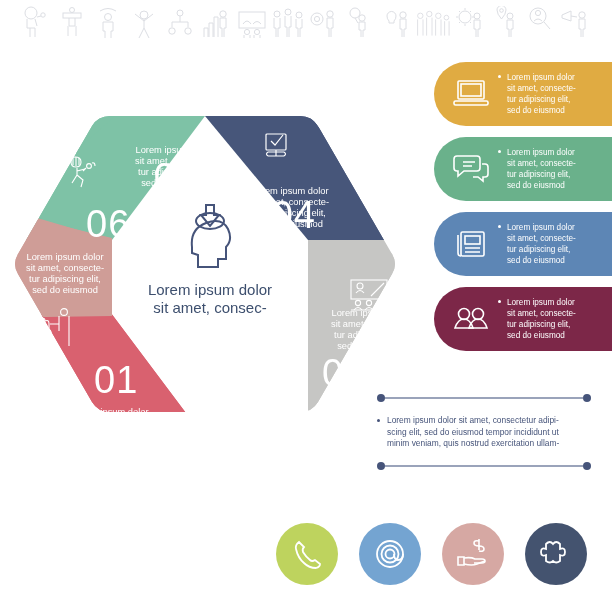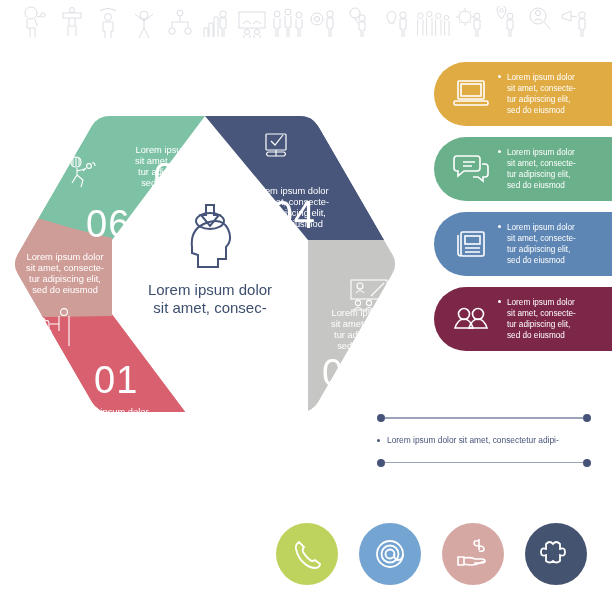--- a/index.html
+++ b/index.html
@@ -23,21 +23,21 @@
   
   #cards{position:absolute;left:434px;top:62px;width:178px;}
   .card{position:relative;height:64px;border-radius:32px 0 0 32px;margin-bottom:11px;
         display:flex;align-items:center;box-sizing:border-box;padding-left:10px;}
   .card-icon{width:54px;height:54px;flex:0 0 54px;display:flex;align-items:center;justify-content:center;}
   .card-text{font-size:8.2px;line-height:11.2px;color:#ffffff;position:relative;padding-left:9px;}
   .card-text .bullet{position:absolute;left:0;top:3.2px;width:3.4px;height:3.4px;
                      border-radius:50%;background:#ffffff;}
 
   
-  #para-block{position:absolute;left:377px;top:414px;width:214px;}
+  #para-block{position:absolute;left:377px;top:394px;width:214px;}
   .rule{display:flex;align-items:center;height:8px;}
   .rule .dot{width:8px;height:8px;border-radius:50%;background:#46547a;flex:0 0 8px;}
   .rule .bar{flex:1;height:1.6px;background:#9aa3ba;}
   #para-body{position:relative;padding:13px 0 12px 10px;font-size:8.4px;line-height:11.6px;color:#46547a;}
   #para-body .bullet{position:absolute;left:0;top:16.5px;width:3.4px;height:3.4px;border-radius:50%;background:#46547a;}
 
   
   #circles{position:absolute;left:276px;top:523px;width:336px;height:70px;display:flex;gap:21px;}
   .circle{width:62px;height:62px;border-radius:50%;display:flex;align-items:center;justify-content:center;}
 </style>
@@ -443,20 +443,22 @@
 
 <div id="para-block">
   <div class="rule">
     <span class="dot"></span>
     <span class="bar"></span>
     <span class="dot"></span>
   </div>
   <div id="para-body">
     <span class="bullet"></span>
     <div>Lorem ipsum dolor sit amet, consectetur adipi-</div>
+    <div>scing elit, sed do eiusmod tempor incididunt ut</div>
+    <div>minim veniam, quis nostrud exercitation ullam-</div>
   </div>
   <div class="rule">
     <span class="dot"></span>
     <span class="bar"></span>
     <span class="dot"></span>
   </div>
 </div>
 
 <div id="circles">
 

